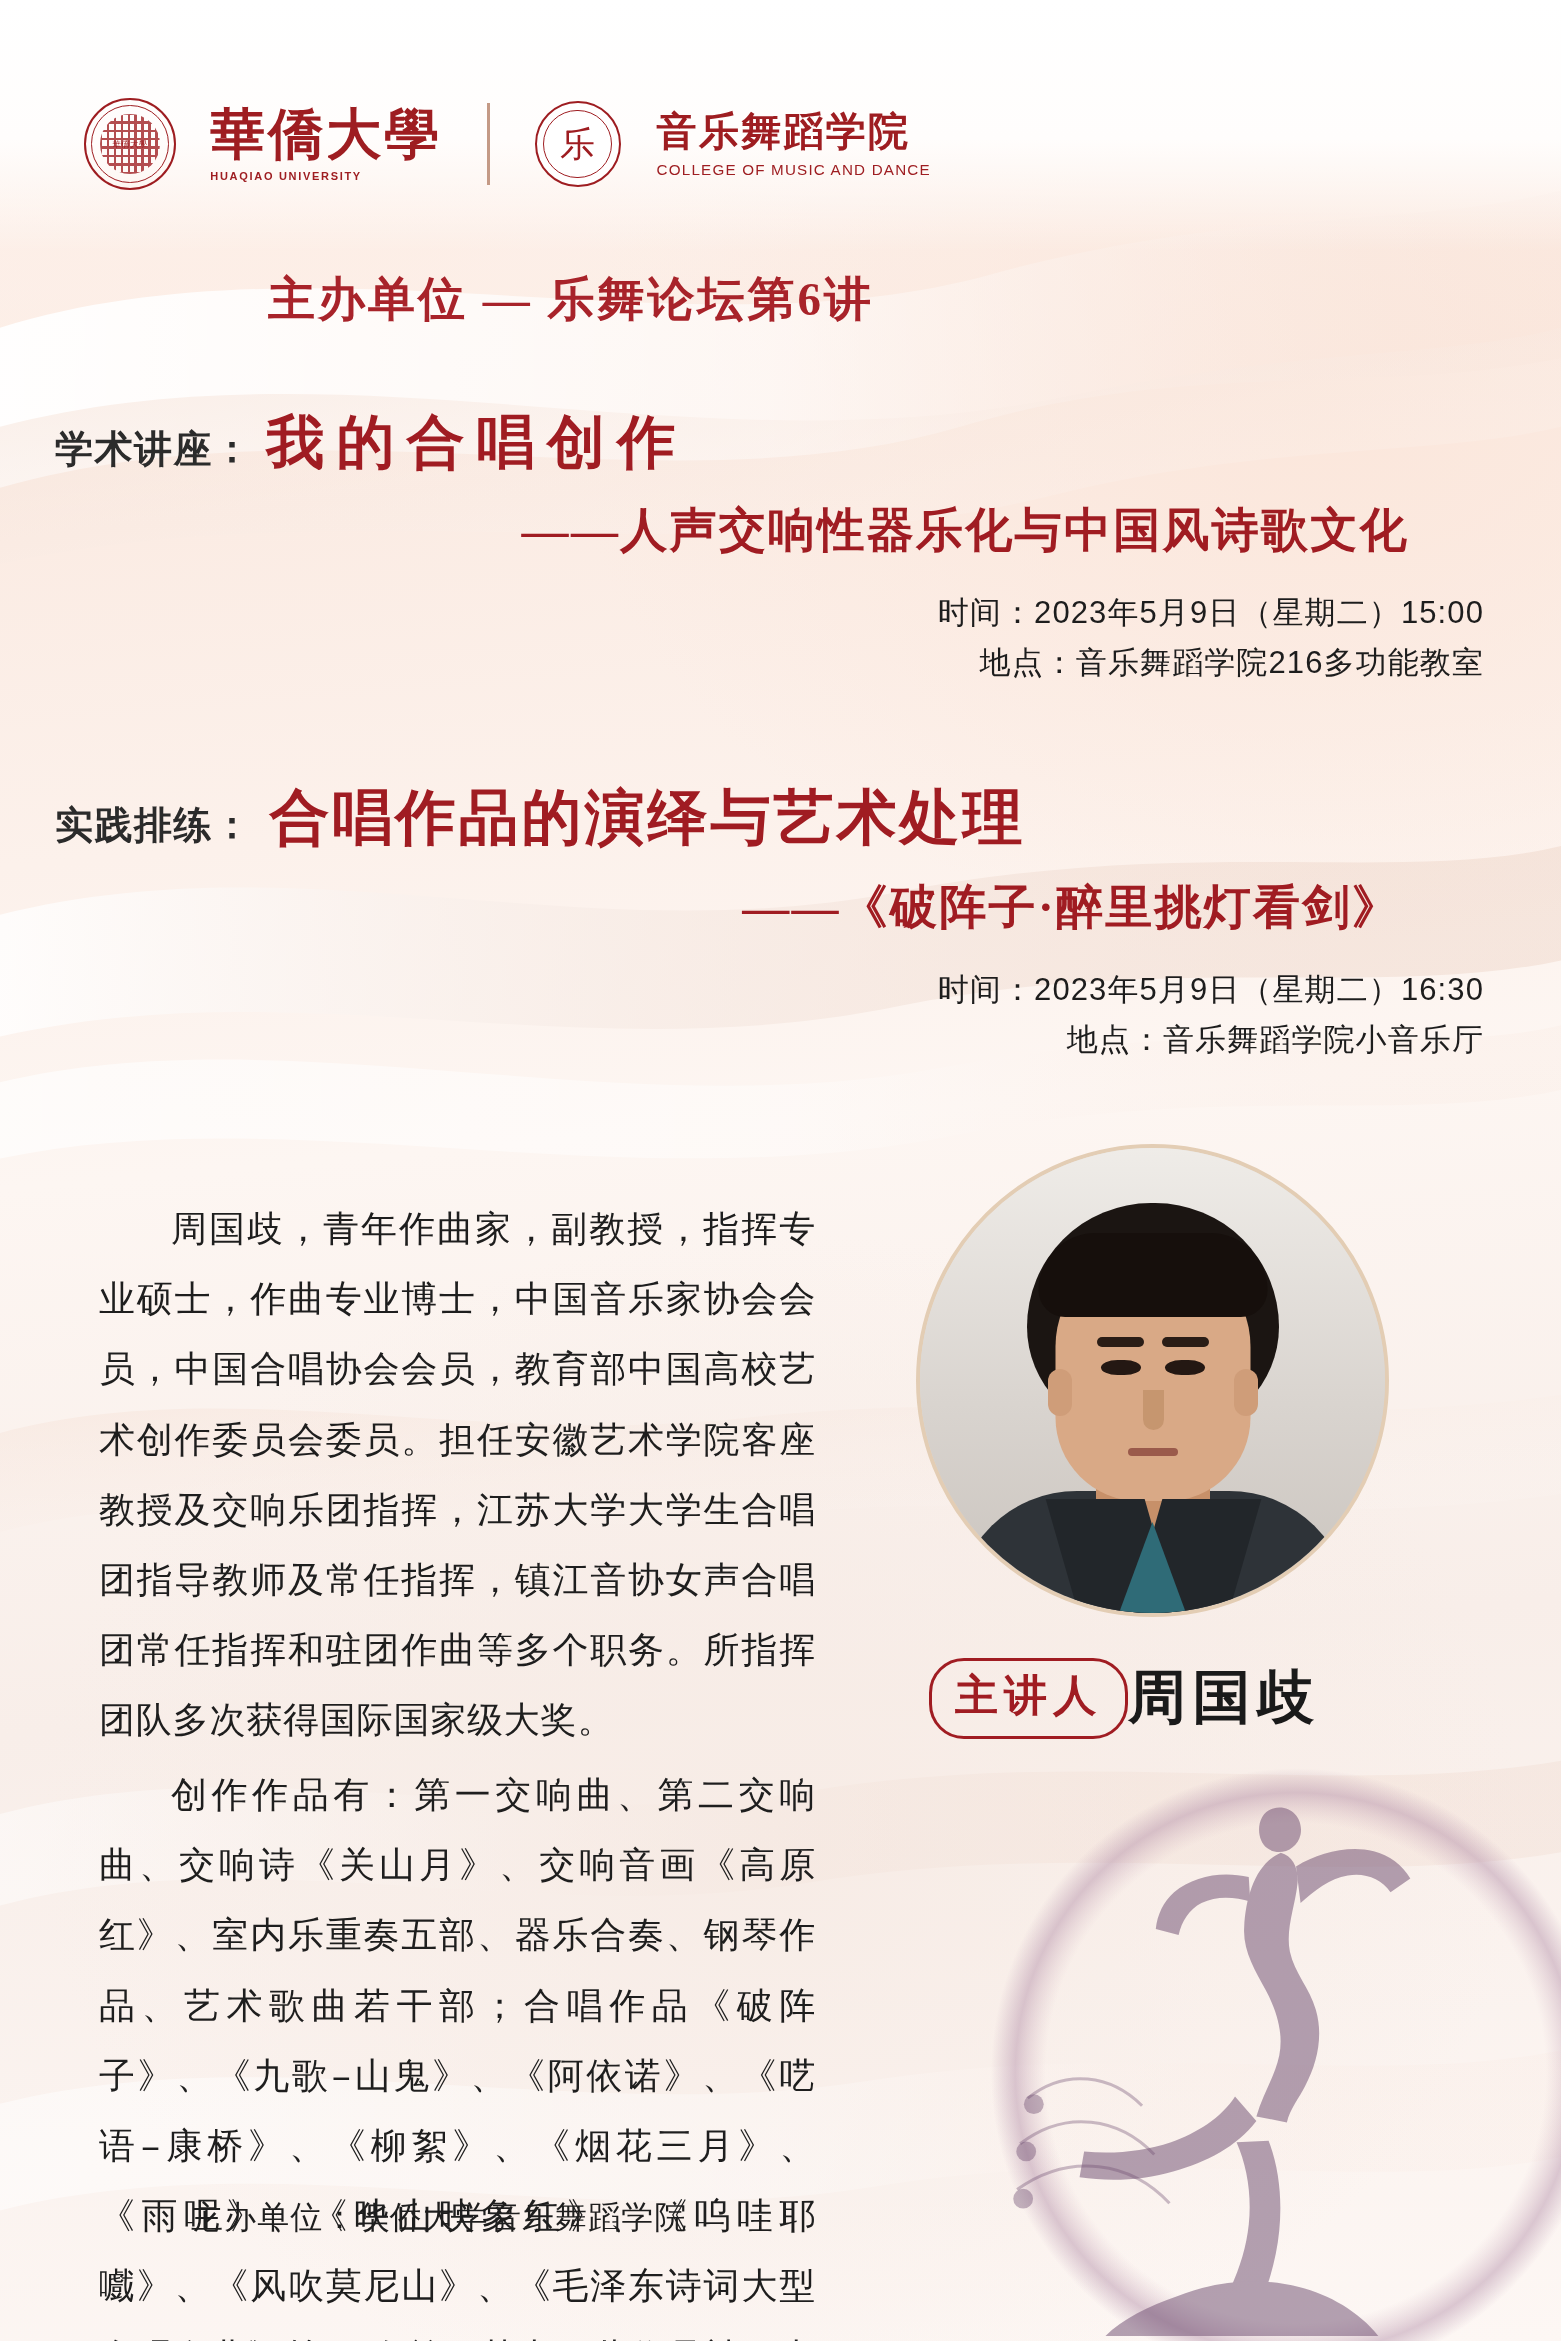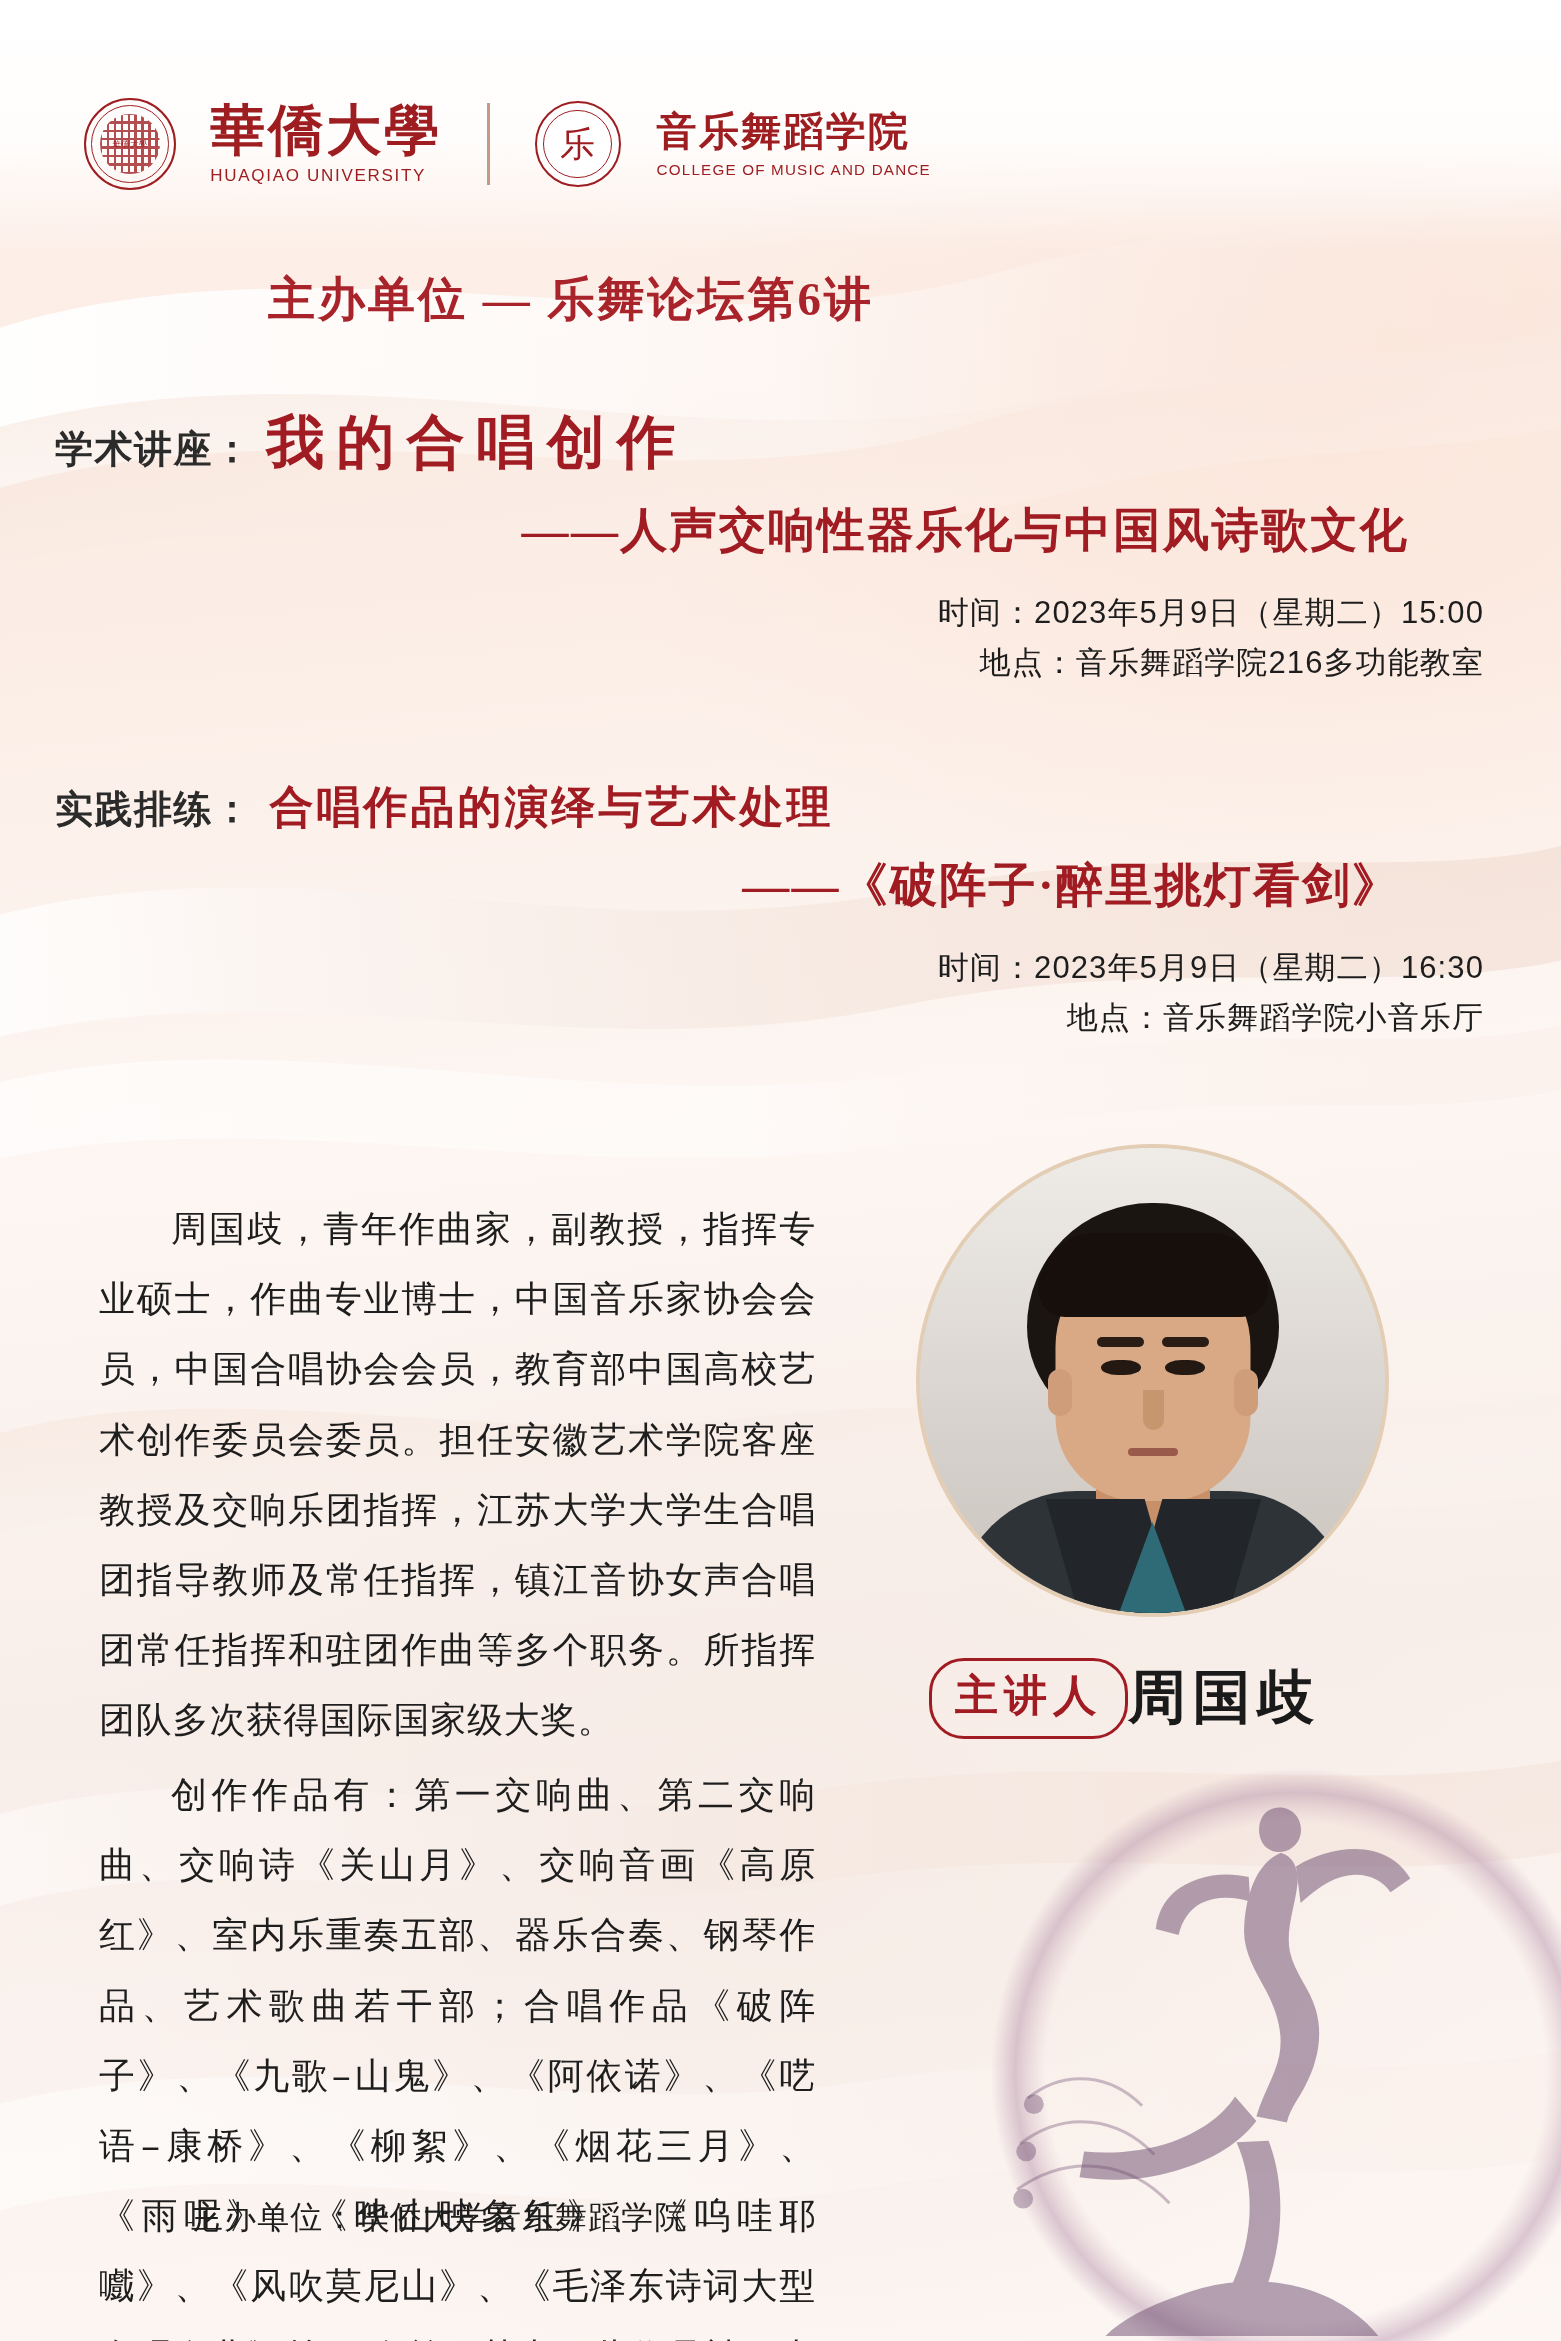--- a/index.html
+++ b/index.html
@@ -87,26 +87,27 @@
   .uni-cn {
     font-family: "Liberation Serif", "DejaVu Serif", serif;
     font-size: 55px;
     font-weight: 700;
     color: #9e1d21;
     letter-spacing: 3px;
     line-height: 1.05;
     white-space: nowrap;
   }
   .uni-en {
-    font-size: 17px;
+    font-size: 11px;
     color: #9e1d21;
     letter-spacing: 1.7px;
     margin-top: 6.1px;
     white-space: nowrap;
     font-family: "Liberation Sans", sans-serif;
+    font-weight: bold;
   }
   .divider-v {
     width: 2.3px;
     height: 82px;
     background: #c49a86;
     margin: 0 29px;
     flex: 0 0 auto;
   }
   .college-seal {
     width: 82px;
@@ -212,21 +213,21 @@
   .meta div {
     font-family: "Liberation Sans", sans-serif;
     font-size: 31px;
     color: #1d1d1d;
     letter-spacing: 1.1px;
     line-height: 1.62;
     white-space: nowrap;
   }
   .title-main2 {
     font-family: "Liberation Serif", "DejaVu Serif", serif;
-    font-size: 44px;
+    font-size: 60px;
     font-weight: 700;
     color: #a01c22;
     letter-spacing: 3px;
     white-space: nowrap;
     margin-left: 17px;
   }
 
   
   .bio {
     position: absolute;

